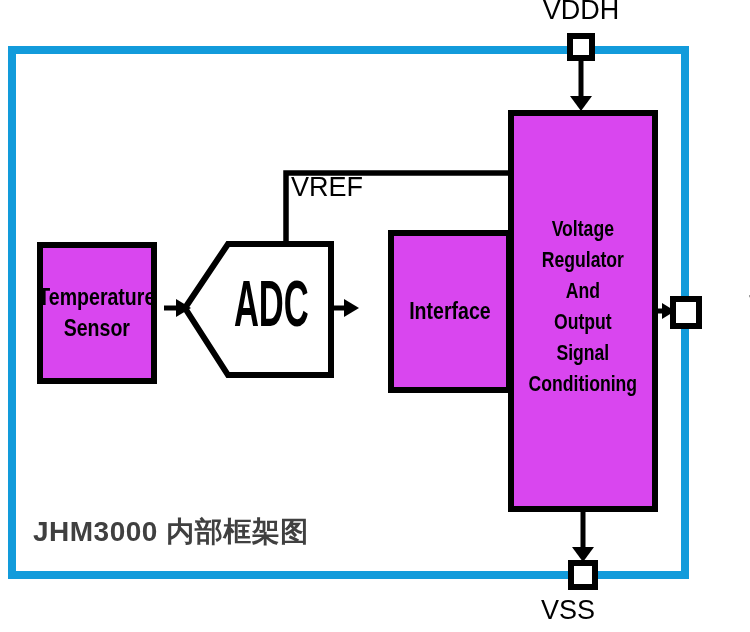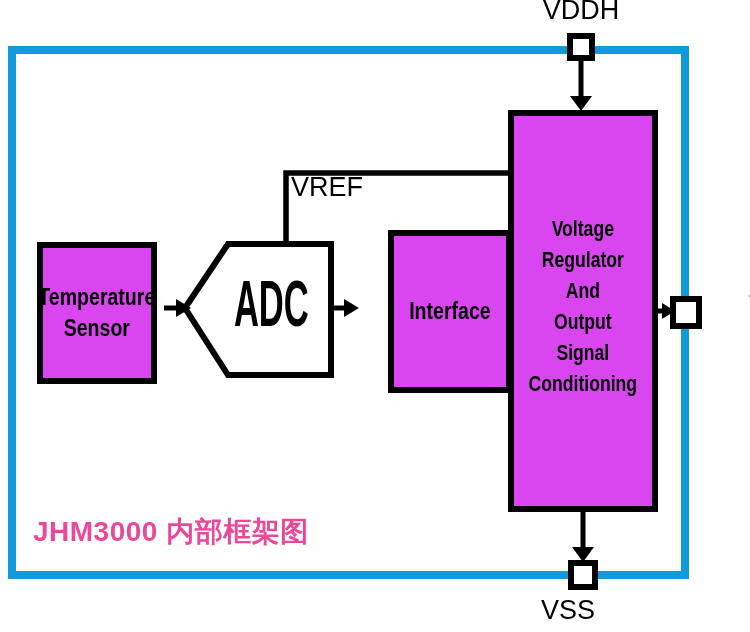--- a/index.html
+++ b/index.html
@@ -66,21 +66,21 @@
     font-size:27px;line-height:32px;font-weight:normal;
     z-index:5;white-space:nowrap;
   }
   .lbl-vddh{left:526px;top:-6px;width:110px;text-align:center;}
   .lbl-vref{left:291px;top:171px;}
   .lbl-tx{left:706px;top:289px;margin-left:43px;}
   .lbl-vss{left:541px;top:594px;width:84px;text-align:left;}
   
   .title{
     position:absolute;left:33px;top:515px;
-    font-size:28px;line-height:34px;font-weight:bold;color:#ec4899;
+    font-size:28px;line-height:34px;font-weight:bold;color:#404040;
     z-index:5;white-space:nowrap;letter-spacing:0.5px;text-align:right;
   }
 </style>
 </head>
 <body>
 
 <div id="canvas">
 
   <div class="frame"></div>
 

